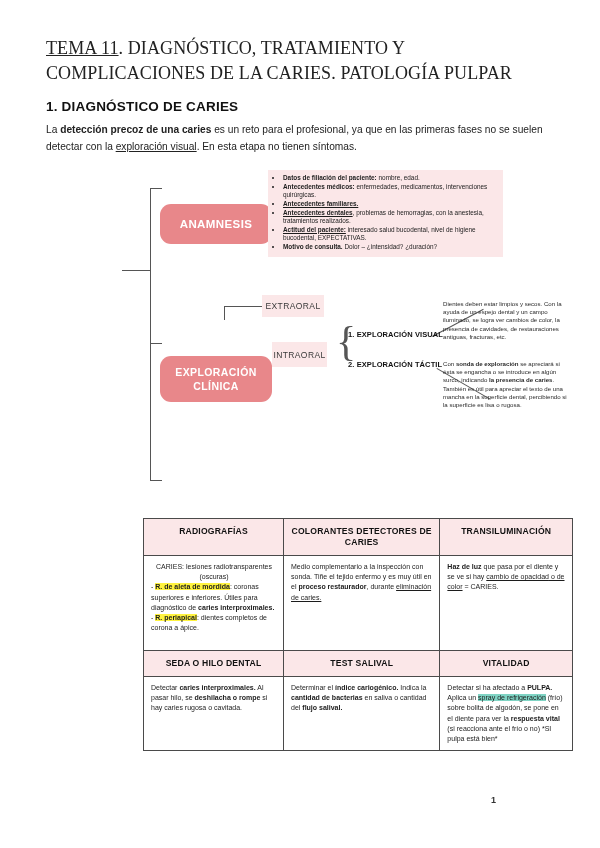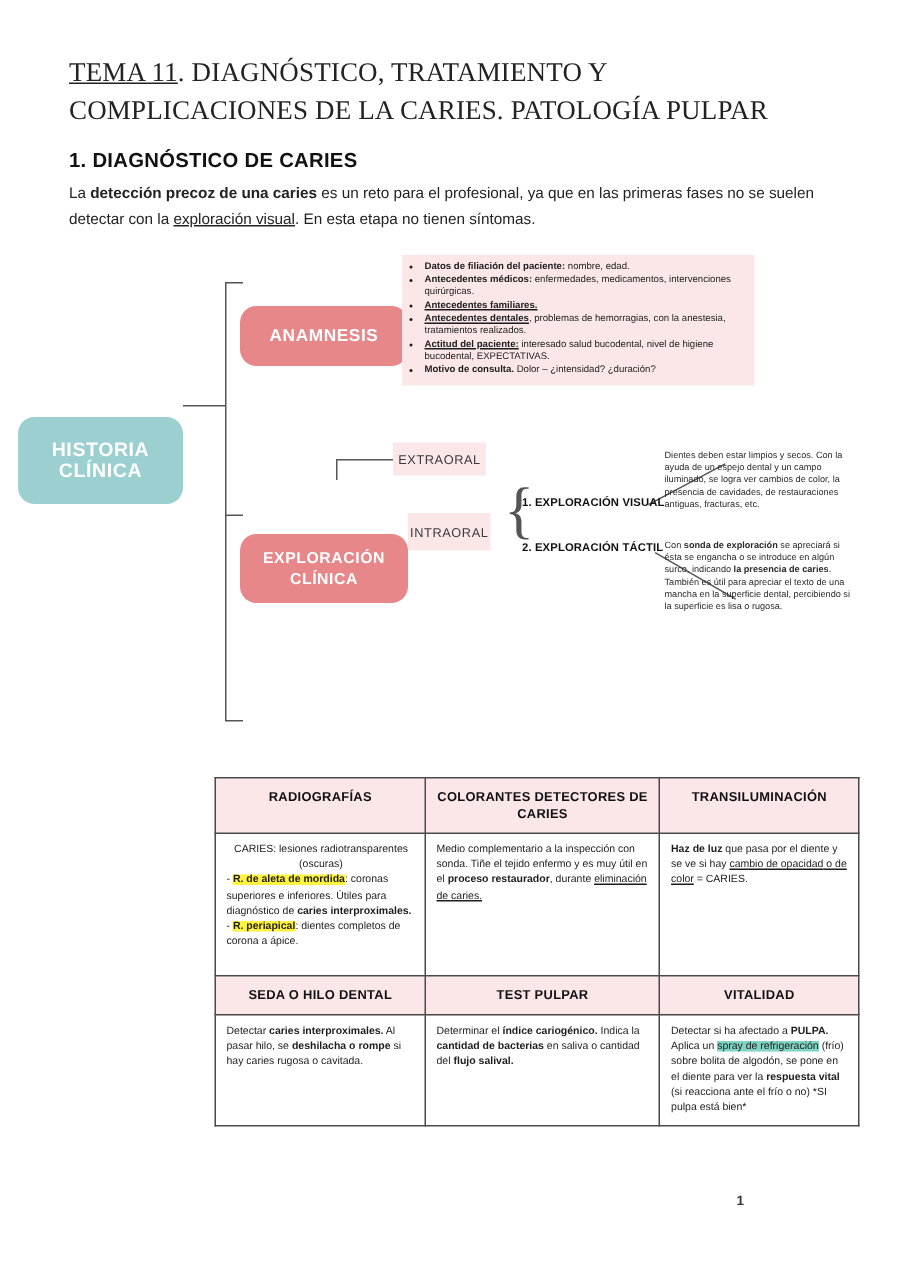--- a/index.html
+++ b/index.html
@@ -154,21 +154,20 @@
   <div class="ln lnv" style="left:224px; top:146px; height:14px;"></div>
   <div class="ln lnh" style="left:224px; top:146px; width:38px;"></div>
   <div class="ln lnh" style="left:294px; top:195px; width:10px;"></div>
 
   <div class="brace">{</div>
 
   <div class="ln-diag" style="left:432px; top:176px; width:58px; transform:rotate(-28deg);"></div>
   <div class="ln-diag" style="left:437px; top:208px; width:62px; transform:rotate(30deg);"></div>
 
   <div id="n-anamnesis" class="node pink">ANAMNESIS</div>
-  <div id="n-historia" class="node teal">HISTORIA CLÍNICA</div>
   <div id="n-exploracion" class="node pink">EXPLORACIÓN CLÍNICA</div>
 
 
   <div id="s-extraoral" class="subnode">EXTRAORAL</div>
   <div id="s-intraoral" class="subnode">INTRAORAL</div>
 
   <div id="lbl-visual" class="explo-label">1. EXPLORACIÓN VISUAL</div>
   <div id="lbl-tactil" class="explo-label">2. EXPLORACIÓN TÁCTIL</div>
 
   <div class="anam-box">
@@ -207,21 +206,21 @@
     <td class="cell c2">
       <span>Medio complementario a la inspección con sonda.</span>
       <span>Tiñe el tejido enfermo y es muy útil en el </span><b>proceso restaurador</b><span>, durante </span><u>eliminación de caries.</u>
     </td>
     <td class="cell c3">
       <b>Haz de luz</b><span> que pasa por el diente y se ve si hay </span><u>cambio de opacidad</u><u> o de color</u><span> = CARIES.</span>
     </td>
   </tr>
   <tr>
     <td class="hd c1">SEDA O HILO DENTAL</td>
-    <td class="hd c2">TEST PULPAR</td>
+    <td class="hd c2">TEST SALIVAL</td>
     <td class="hd c3">VITALIDAD</td>
   </tr>
   <tr>
     <td class="cell r2 c1">
       <span>Detectar </span><b>caries interproximales.</b>
       <span>Al pasar hilo, se </span><b>deshilacha o rompe</b><span> si hay caries rugosa o cavitada.</span>
     </td>
     <td class="cell r2 c2">
       <span>Determinar el </span><b>índice cariogénico.</b>
       <span>Indica la </span><b>cantidad de bacterias</b><span> en saliva o cantidad del </span><b>flujo salival.</b>

